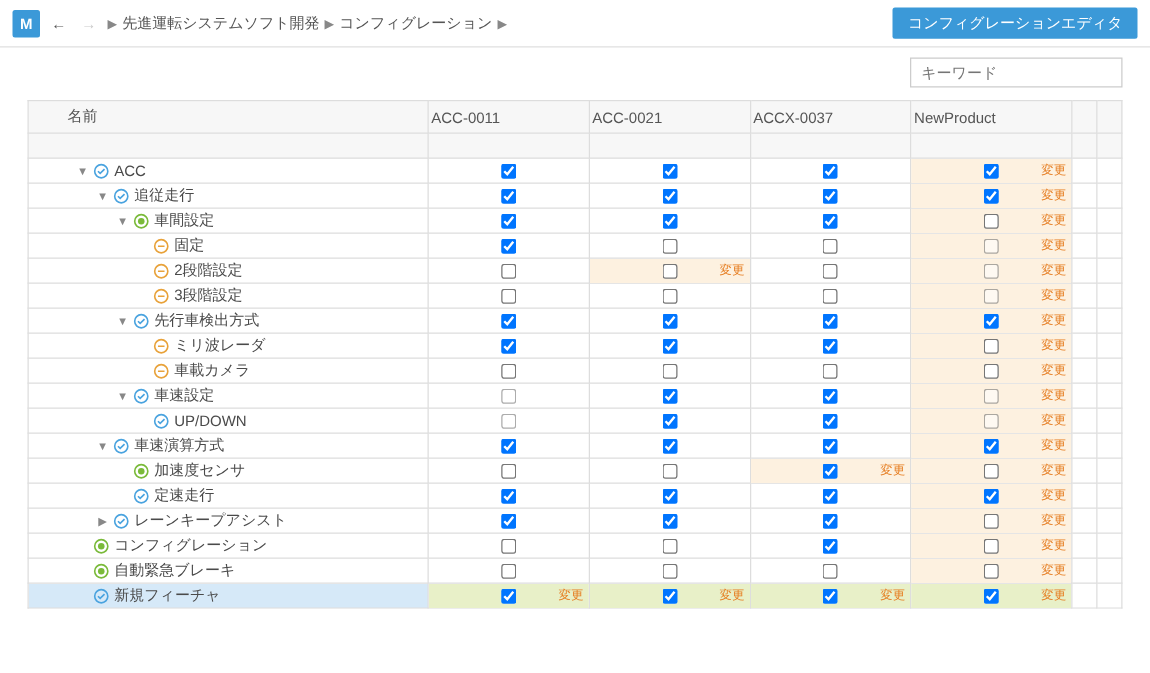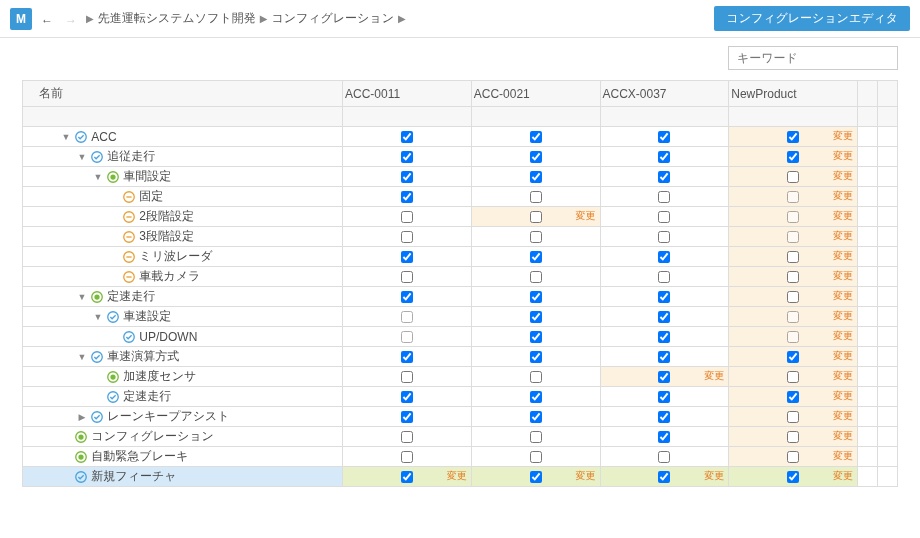--- a/index.html
+++ b/index.html
@@ -24,21 +24,21 @@
 .ico{display:inline-block;width:14px;height:14px;vertical-align:middle;margin-right:3px;}
 .ico svg{width:14px;height:14px;display:block;}
 .lbl{vertical-align:middle;color:#4a4a4a;}
 .cell{text-align:center;position:relative;}
 .cell.h{background:#fdf1e0;}
 .cell.sel{background:#e8f0c8;}
 .cb{width:12px;height:12px;vertical-align:middle;}
 .cb.gray{accent-color:#999;opacity:.6;}
 .chg{position:absolute;right:4px;top:2px;font-size:10px;color:#e67e22;}
 .row-sel td:first-child{background:#d6e9f8;}
-th.namecol{padding-left:16px;}
+th.namecol{padding-left:31px;}
 </style>
 </head>
 <body>
 
 <div class="topbar">
   <div class="m-btn">M</div>
   <div class="nav-arrow">←</div>
   <div class="nav-arrow dis">→</div>
   <div class="breadcrumb">
     <span class="chev">▶</span>
@@ -152,51 +152,51 @@
                 <path d="M5 8h6" stroke="#e8a23a" stroke-width="1.5"></path>
               </svg></span><span class="lbl">3段階設定</span></td>
           <td class="cell"><input type="checkbox" class="cb" style=""></td>
           <td class="cell"><input type="checkbox" class="cb" style=""></td>
           <td class="cell"><input type="checkbox" class="cb" style=""></td>
           <td class="cell h"><input type="checkbox" class="cb gray" style=""><span class="chg">変更</span></td>
           <td class="cell"></td>
           <td class="cell"></td>
         </tr>
         <tr>
+          <td class="tree-cell"><span class="indent" style="width:68px"></span><span class="tog">▼</span> <span class="ico"><svg viewBox="0 0 16 16">
+                <circle cx="8" cy="8" r="6" fill="none" stroke="#4aa3df" stroke-width="1.5"></circle>
+                <path d="M5 8l2 2 4-4" stroke="#4aa3df" stroke-width="1.5" fill="none"></path>
+              </svg></span><span class="lbl">先行車検出方式</span></td>
+          <td class="cell"><input type="checkbox" class="cb" checked="" style=""></td>
+          <td class="cell"><input type="checkbox" class="cb" checked="" style=""></td>
+          <td class="cell"><input type="checkbox" class="cb" checked="" style=""></td>
+          <td class="cell h"><input type="checkbox" class="cb" checked="" style=""><span class="chg">変更</span></td>
+          <td class="cell"></td>
+          <td class="cell"></td>
+        </tr>
+        <tr>
           <td class="tree-cell"><span class="indent" style="width:84px"></span><span class="tog"></span> <span class="ico"><svg viewBox="0 0 16 16">
                 <circle cx="8" cy="8" r="6" fill="none" stroke="#e8a23a" stroke-width="1.5"></circle>
                 <path d="M5 8h6" stroke="#e8a23a" stroke-width="1.5"></path>
               </svg></span><span class="lbl">ミリ波レーダ</span></td>
           <td class="cell"><input type="checkbox" class="cb" checked="" style=""></td>
           <td class="cell"><input type="checkbox" class="cb" checked="" style=""></td>
           <td class="cell"><input type="checkbox" class="cb" checked="" style=""></td>
           <td class="cell h"><input type="checkbox" class="cb" style=""><span class="chg">変更</span></td>
           <td class="cell"></td>
           <td class="cell"></td>
         </tr>
         <tr>
           <td class="tree-cell"><span class="indent" style="width:84px"></span><span class="tog"></span> <span class="ico"><svg viewBox="0 0 16 16">
                 <circle cx="8" cy="8" r="6" fill="none" stroke="#e8a23a" stroke-width="1.5"></circle>
                 <path d="M5 8h6" stroke="#e8a23a" stroke-width="1.5"></path>
               </svg></span><span class="lbl">車載カメラ</span></td>
           <td class="cell"><input type="checkbox" class="cb" style=""></td>
           <td class="cell"><input type="checkbox" class="cb" style=""></td>
           <td class="cell"><input type="checkbox" class="cb" style=""></td>
-          <td class="cell h"><input type="checkbox" class="cb" style=""><span class="chg">変更</span></td>
-          <td class="cell"></td>
-          <td class="cell"></td>
-        </tr>
-        <tr>
-          <td class="tree-cell"><span class="indent" style="width:52px"></span><span class="tog">▼</span> <span class="ico"><svg viewBox="0 0 16 16">
-                <circle cx="8" cy="8" r="6" fill="none" stroke="#7aba3a" stroke-width="1.5"></circle>
-                <circle cx="8" cy="8" r="3" fill="#7aba3a"></circle>
-              </svg></span><span class="lbl">定速走行</span></td>
-          <td class="cell"><input type="checkbox" class="cb" checked="" style=""></td>
-          <td class="cell"><input type="checkbox" class="cb" checked="" style=""></td>
-          <td class="cell"><input type="checkbox" class="cb" checked="" style=""></td>
           <td class="cell h"><input type="checkbox" class="cb" style=""><span class="chg">変更</span></td>
           <td class="cell"></td>
           <td class="cell"></td>
         </tr>
         <tr>
           <td class="tree-cell"><span class="indent" style="width:68px"></span><span class="tog">▼</span> <span class="ico"><svg viewBox="0 0 16 16">
                 <circle cx="8" cy="8" r="6" fill="none" stroke="#4aa3df" stroke-width="1.5"></circle>
                 <path d="M5 8l2 2 4-4" stroke="#4aa3df" stroke-width="1.5" fill="none"></path>
               </svg></span><span class="lbl">車速設定</span></td>
           <td class="cell"><input type="checkbox" class="cb gray" style=""></td>

